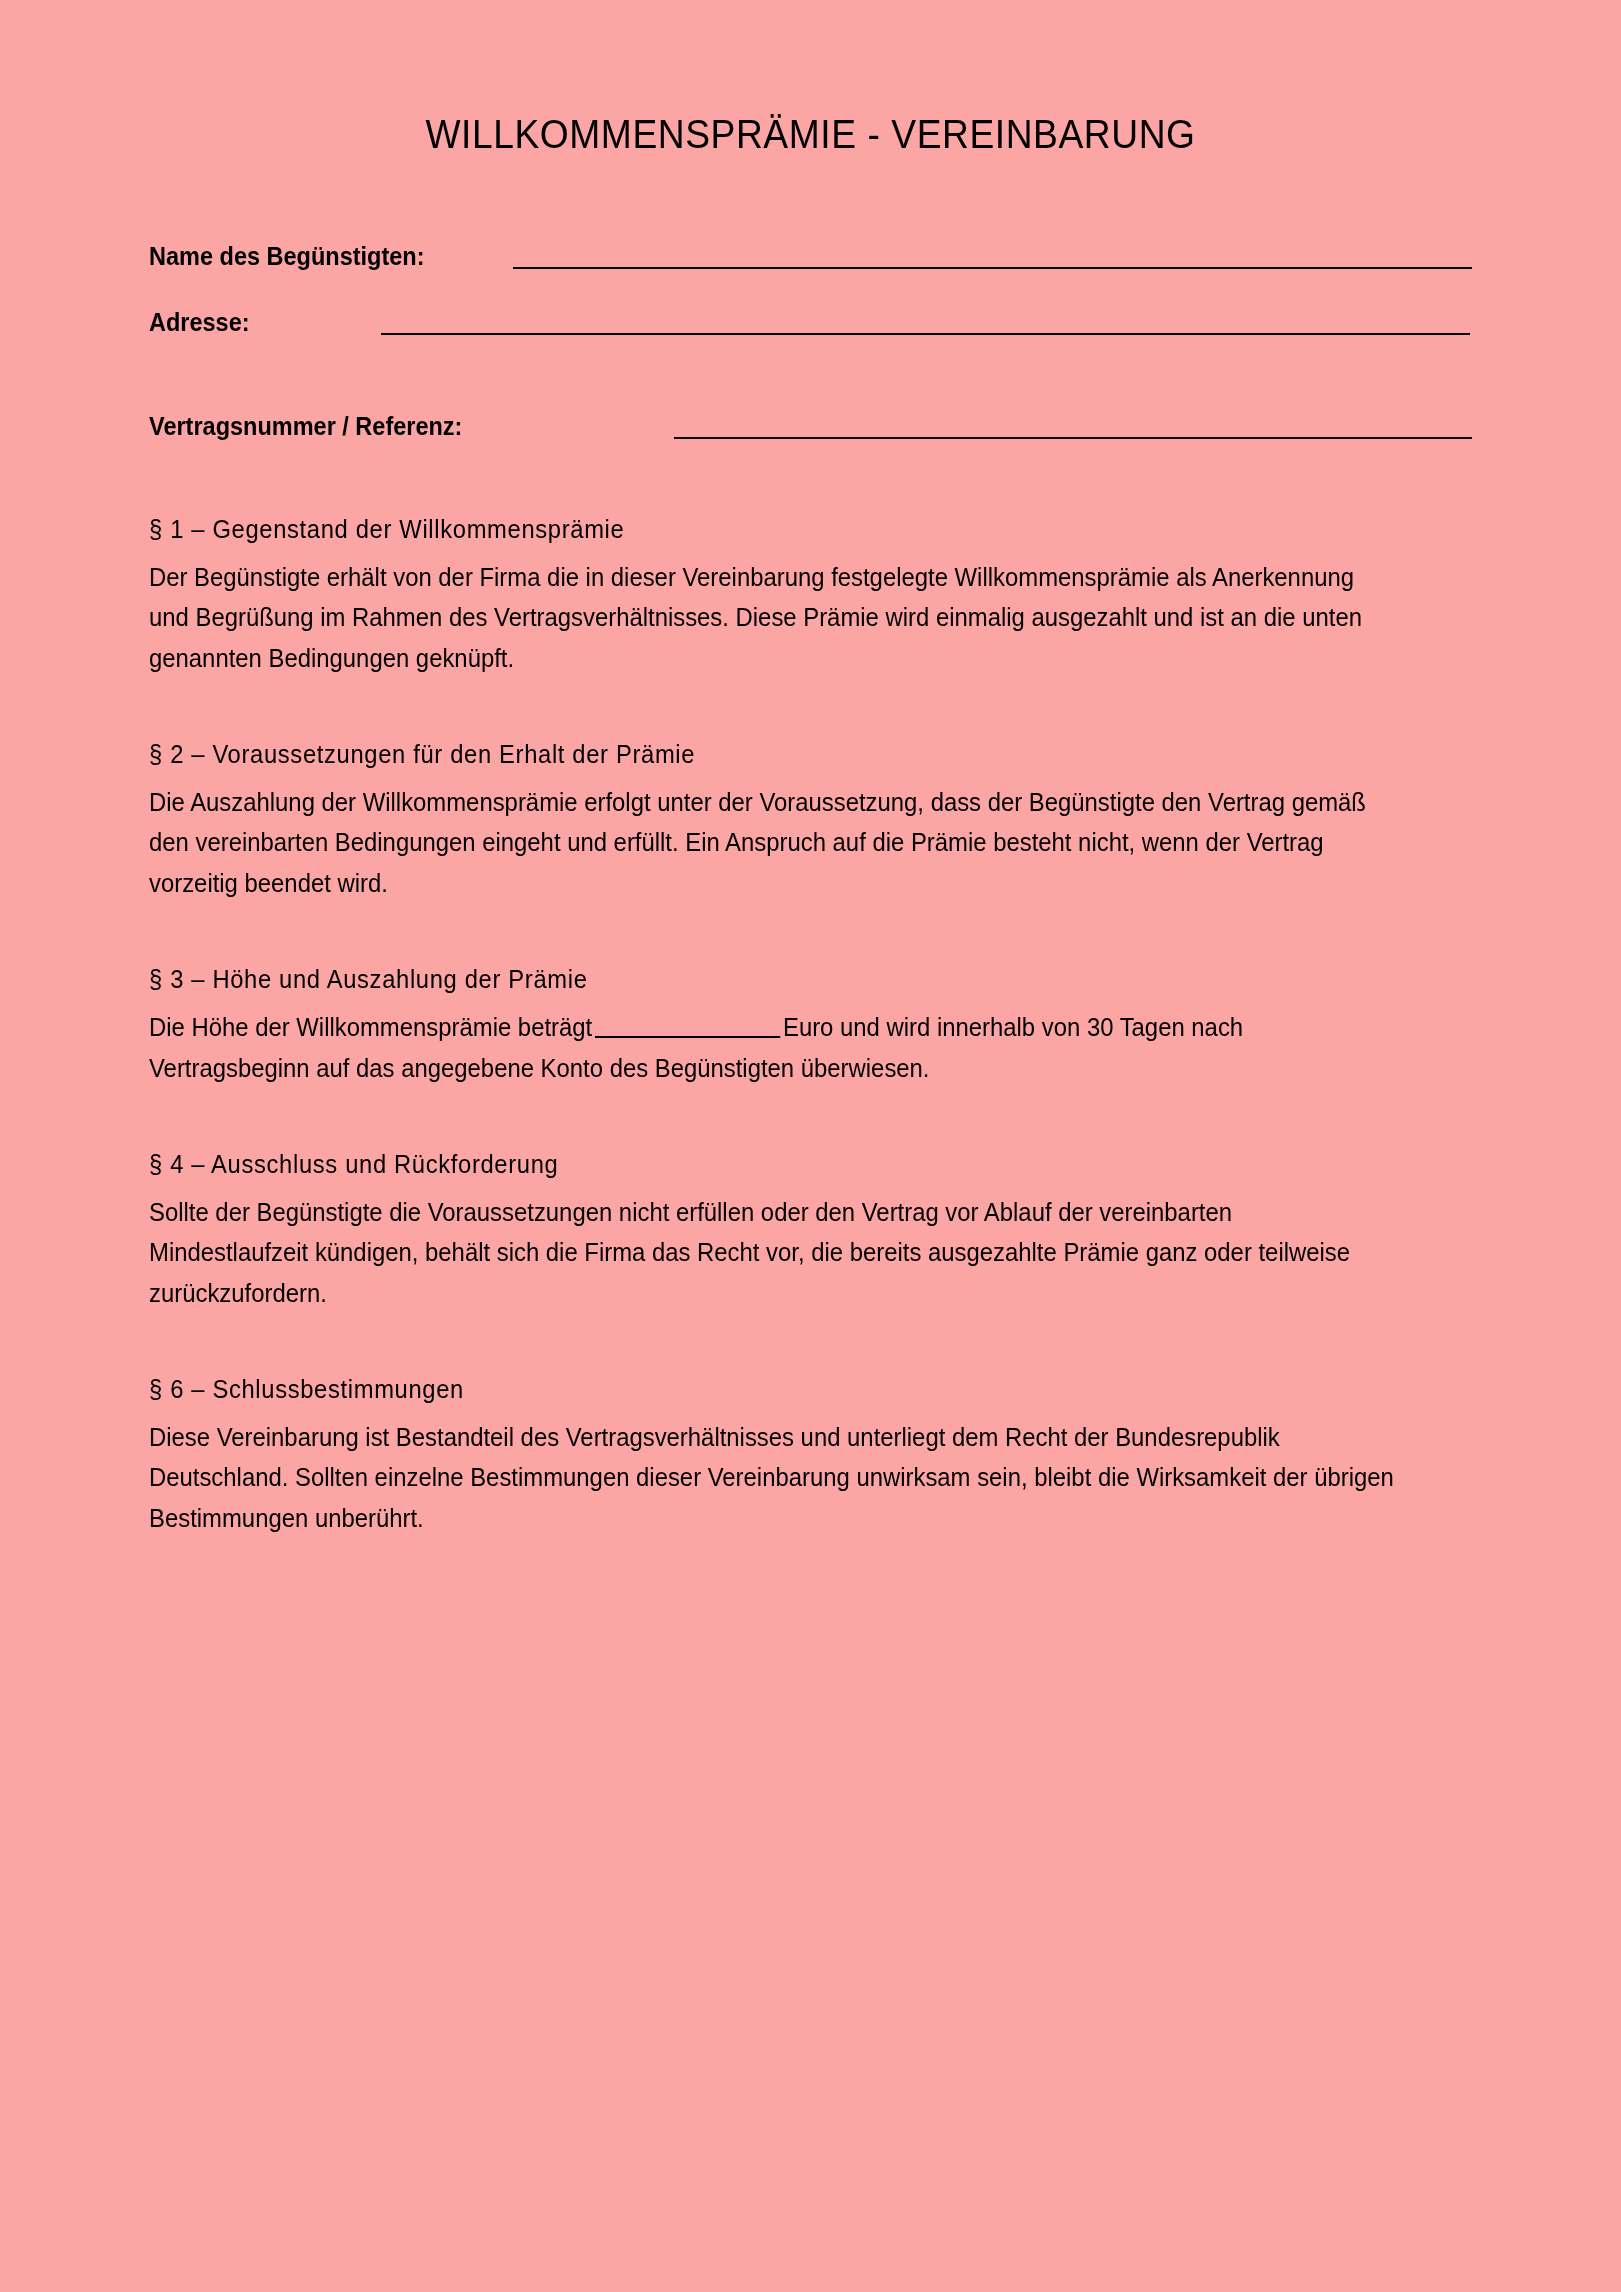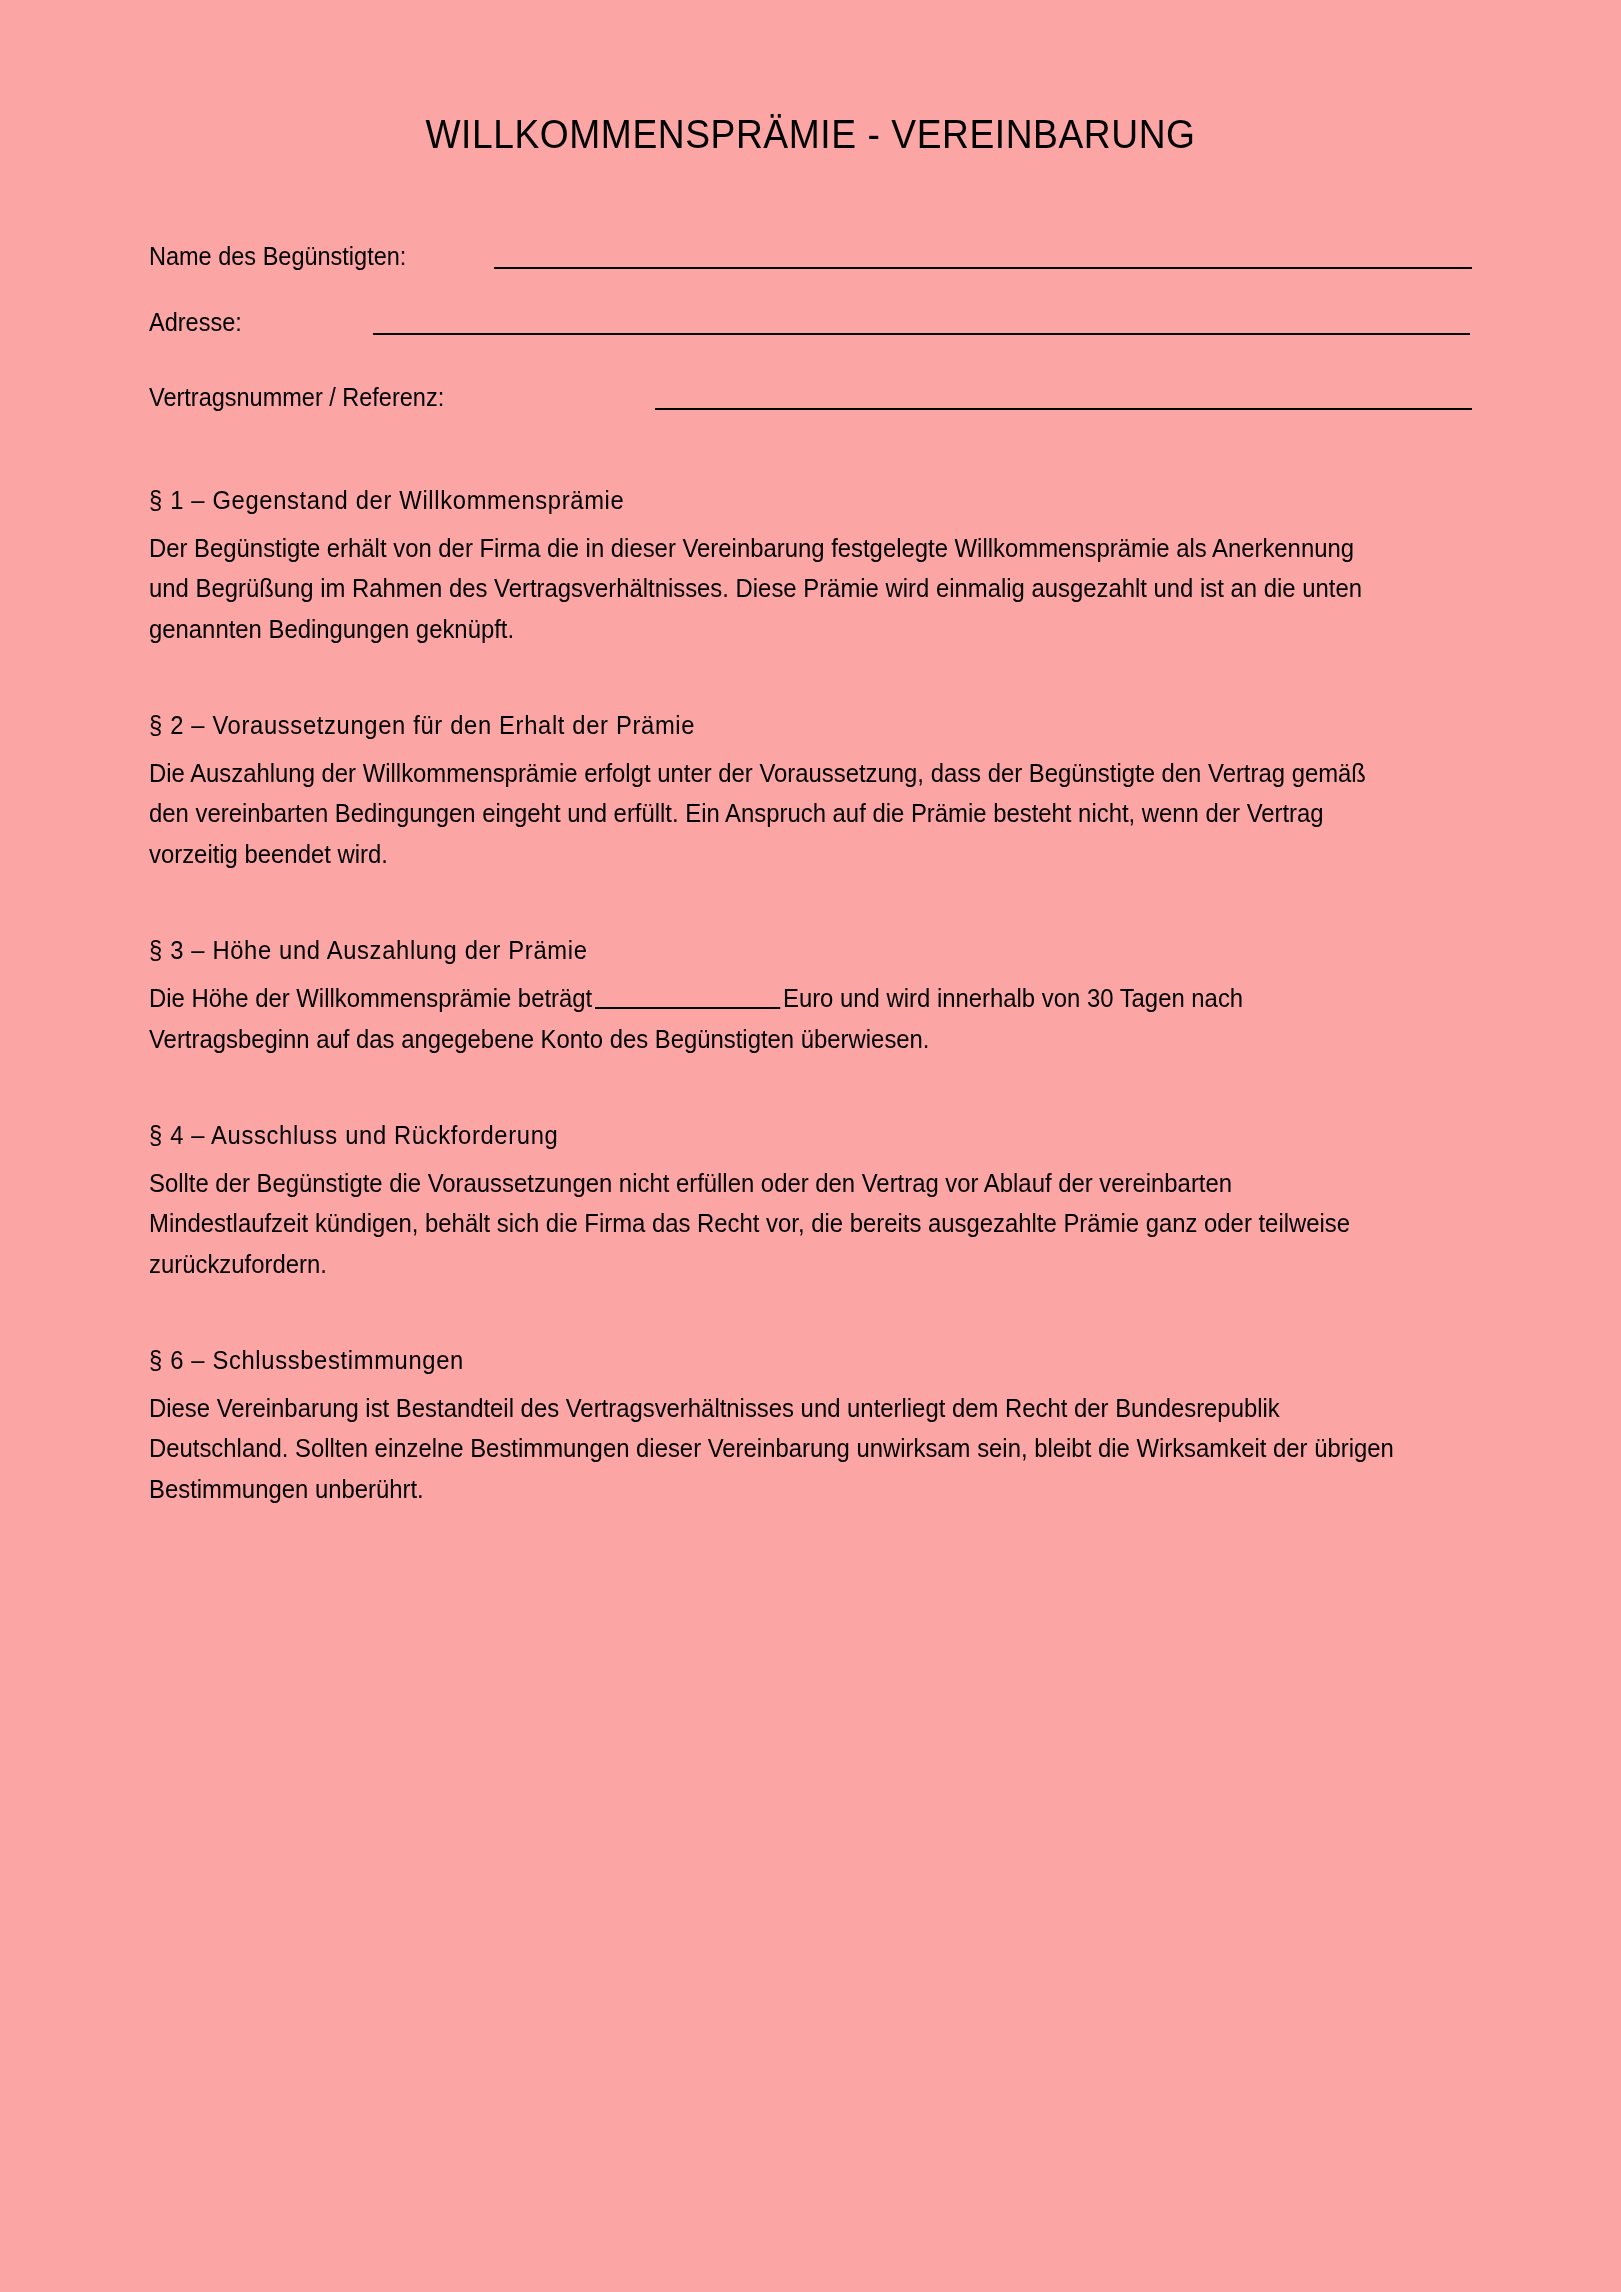--- a/index.html
+++ b/index.html
@@ -45,26 +45,27 @@
   
   .form-block {
     margin-top: 87px;
   }
   .form-row {
     display: flex;
     align-items: flex-end;
     font-size: 25px;
     line-height: 1.0;
     white-space: nowrap;
+    font-weight: bold;
   }
   .form-row + .form-row {
     margin-top: 39px;
   }
   .form-row.spaced {
-    margin-top: 48px;
+    margin-top: 77px;
     justify-content: space-between;
   }
   .form-label {
     transform: scaleX(0.94);
     transform-origin: left bottom;
     padding-bottom: 2px;
   }
   .form-rule {
     flex: 1 1 auto;
     border-bottom: 2.9px solid #000000;

